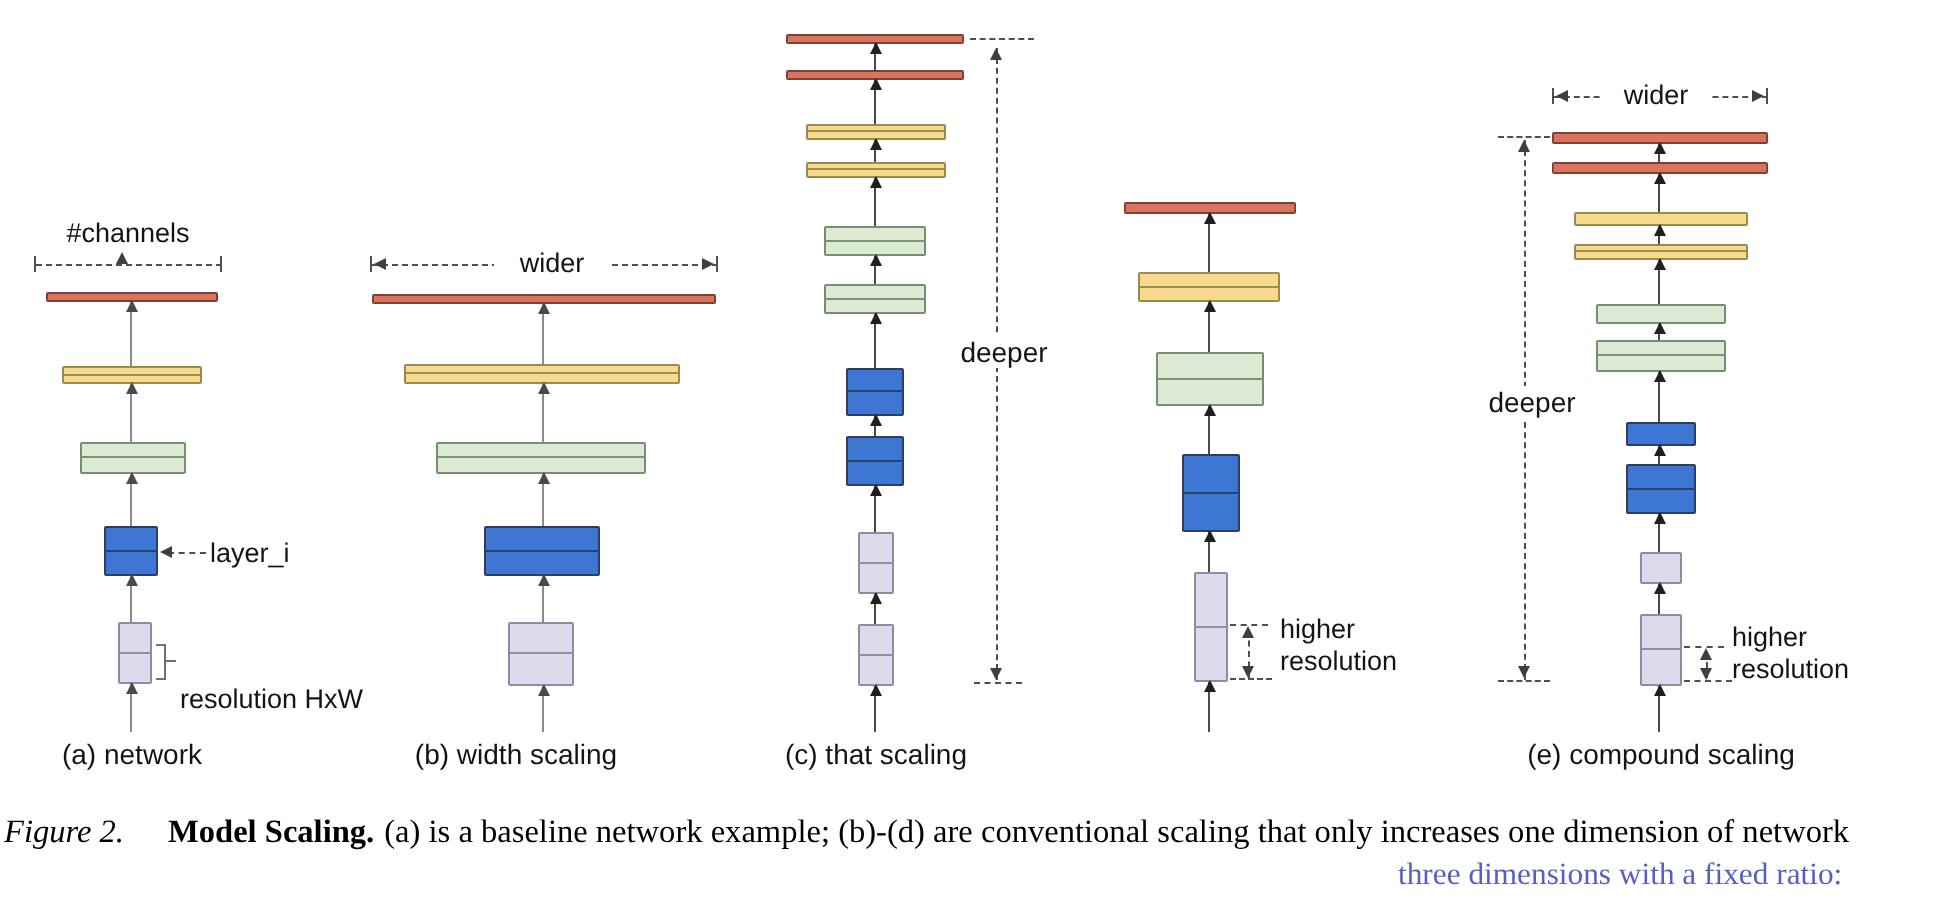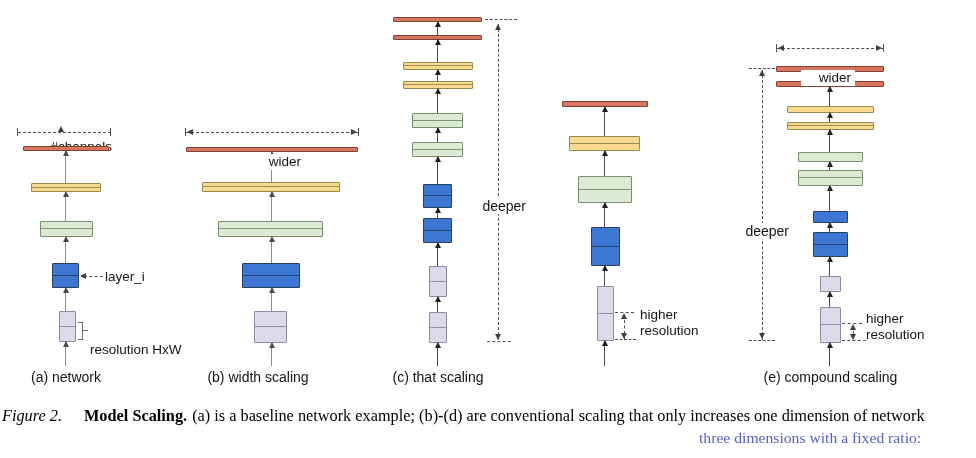--- a/index.html
+++ b/index.html
@@ -29,21 +29,21 @@
   .tick{position:absolute;width:0;height:8px;border-left:1.2px solid #4f4f4f;}
   .ah{position:absolute;width:0;height:0;}
   .ah.left{border-top:3.5px solid transparent;border-bottom:3.5px solid transparent;border-right:6.5px solid #3f3f3f;}
   .ah.right{border-top:3.5px solid transparent;border-bottom:3.5px solid transparent;border-left:6.5px solid #3f3f3f;}
   .ah.up{border-left:3.5px solid transparent;border-right:3.5px solid transparent;border-bottom:6.5px solid #3f3f3f;}
   .ah.down{border-left:3.5px solid transparent;border-right:3.5px solid transparent;border-top:6.5px solid #3f3f3f;}
   .rbracket{position:absolute;width:5px;box-sizing:border-box;
             border:1.2px solid #6f6f6f;border-left:none;}
   
   .lbl{position:absolute;font-size:13.5px;color:#141414;white-space:nowrap;line-height:1.15;}
-  .lbl.center{text-align:right;margin-top:30px;}
+  .lbl.center{text-align:center;}
   .lbl.bgw{background:#fff;padding:0 4px;z-index:3;}
   .pcap{position:absolute;font-size:14px;color:#141414;white-space:nowrap;text-align:center;}
   .figcap{position:absolute;left:2px;font-family:"Liberation Serif",serif;font-size:16.3px;
           color:#000;white-space:nowrap;z-index:2;}
   .figcap .it{font-style:italic;margin-right:22px;}
   .figcap .bd{font-weight:bold;margin-right:5px;}
   .wm{position:absolute;font-family:"Liberation Serif",serif;font-size:15.5px;color:#2B35B8;
       opacity:.8;white-space:nowrap;z-index:4;transform:scaleX(1.01);transform-origin:left;}
 </style>
 </head>

